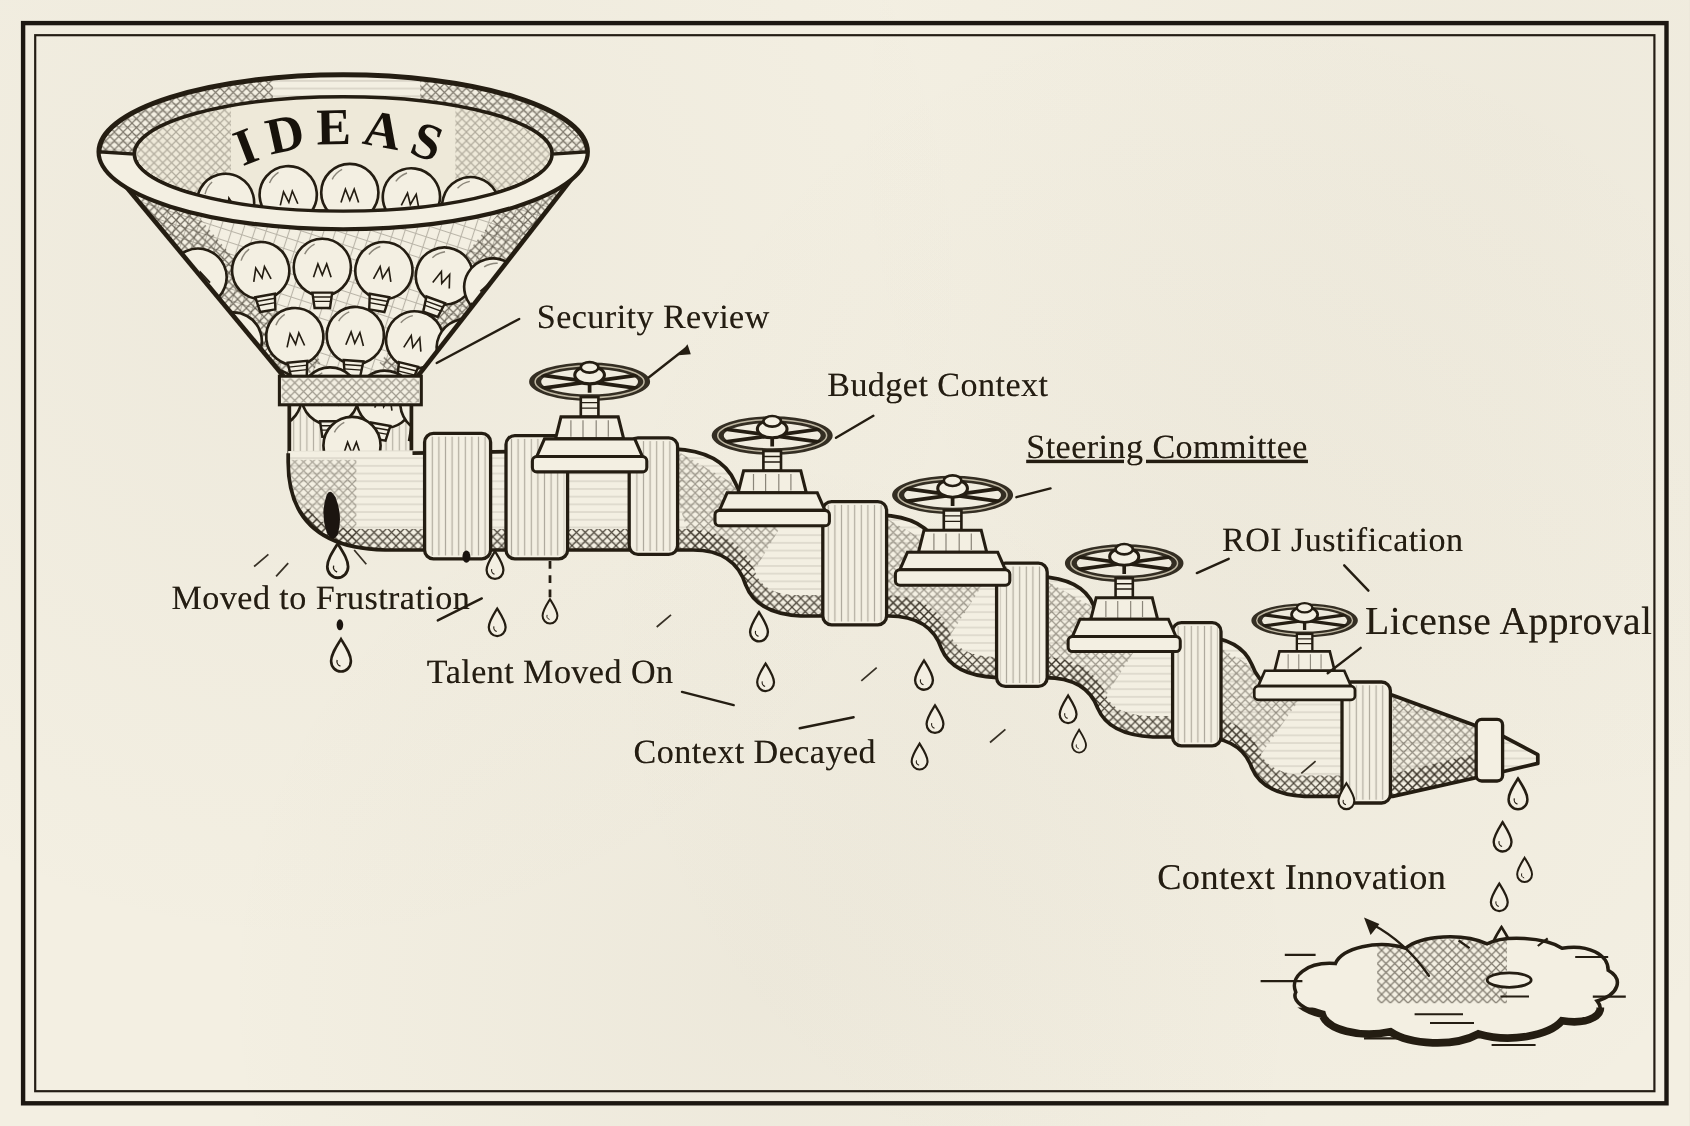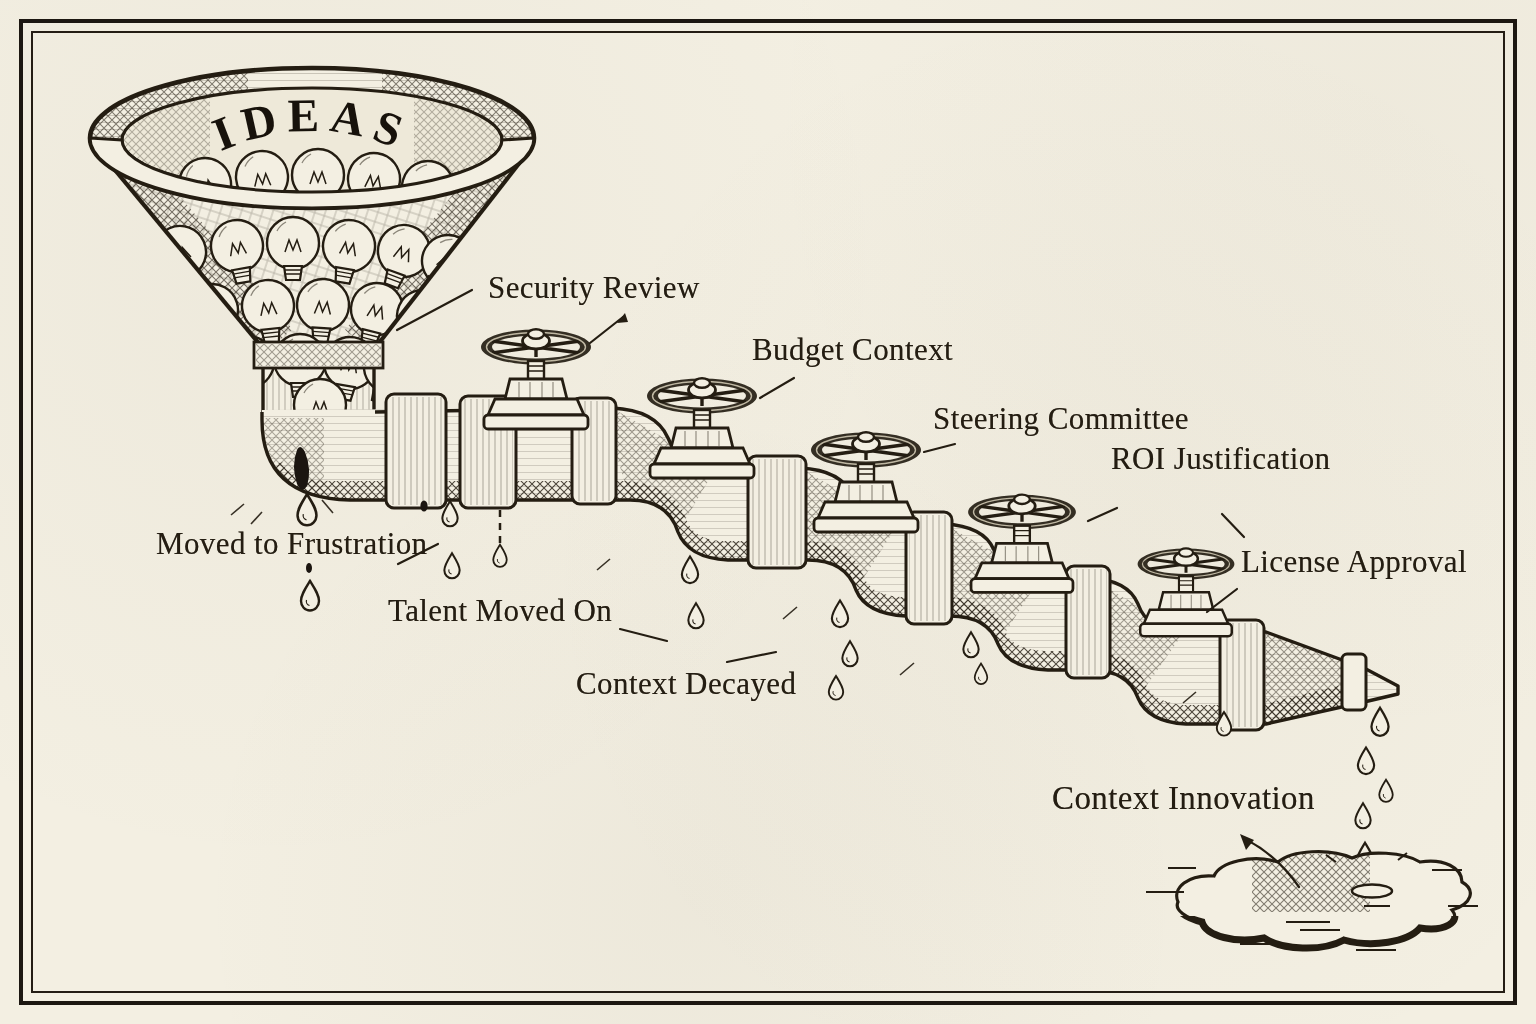--- a/index.html
+++ b/index.html
@@ -15,21 +15,21 @@
   }
   .frame-outer{position:absolute;top:19px;left:19px;right:19px;bottom:19px;border:4px solid #1c1711;}
   .frame-inner{position:absolute;top:31px;left:31px;right:31px;bottom:31px;border:2px solid #241d14;}
   .art{position:absolute;top:0;left:0;width:1536px;height:1024px;}
   .label{
     position:absolute;white-space:nowrap;color:#241d12;
     font-size:31px;letter-spacing:.4px;line-height:1.05;
     text-shadow:0 0 .5px rgba(36,29,18,.55);
   }
   .label.big{font-size:33px;}
-  .label.sm{font-size:31px;text-align:right;}
+  .label.sm{font-size:36px;text-align:right;}
 </style>
 </head>
 <body>
 
 <div class="stage">
 
   <svg class="art" viewBox="0 0 1536 1024" xmlns="http://www.w3.org/2000/svg">
     <defs>
       <pattern id="cross" width="8" height="8" patternUnits="userSpaceOnUse">
         <path d="M0,0 L8,8 M8,0 L0,8" stroke="#241d12" stroke-width="1.1" fill="none"></path>
@@ -259,22 +259,22 @@
       <path d="M398,564 L438,544"></path>
       <path d="M620,629 L667,641"></path>
       <path d="M727,662 L776,652"></path>
       <path d="M1299,887 C1283,864 1266,850 1247,840"></path>
       <polygon points="1240,834 1254,840 1246,850" fill="#241d12" stroke="none"></polygon>
     </g>
   </svg>
 
   <div class="label" style="left:488px;top:272px;">Security Review</div>
   <div class="label" style="left:752px;top:334px;">Budget Context</div>
-  <div class="label" style="left:933px;top:403px;">Steering Committee</div>
-  <div class="label" style="left:1111px;top:443px;text-align:right;">ROI Justification</div>
+  <div class="label" style="left:933px;top:390px;text-decoration:underline;">Steering Committee</div>
+  <div class="label" style="left:1111px;top:475px;text-align:right;">ROI Justification</div>
   <div class="label sm" style="left:1241px;top:546px;">License Approval</div>
 
   <div class="label" style="left:156px;top:528px;">Moved to Frustration</div>
   <div class="label" style="left:388px;top:595px;">Talent Moved On</div>
   <div class="label" style="left:576px;top:668px;">Context Decayed</div>
 
   <div class="label big" style="left:1052px;top:781px;">Context Innovation</div>
 
   <div class="frame-outer"></div>
   <div class="frame-inner"></div>

